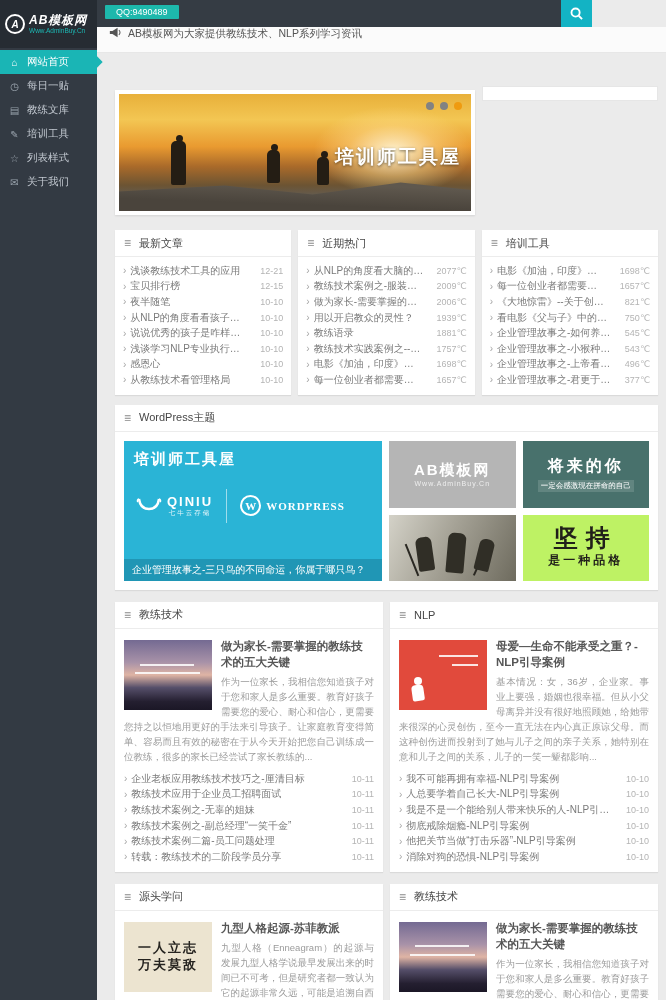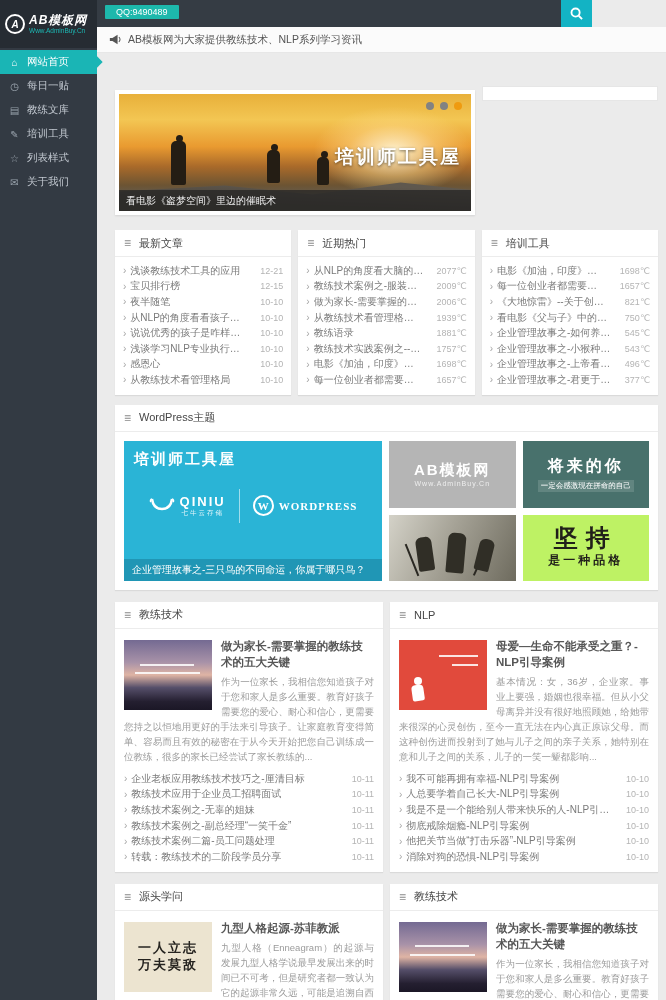--- a/index.html
+++ b/index.html
@@ -17,21 +17,21 @@
   .menu-item { position: relative; height: 24px; display: flex; align-items: center; gap: 7px; padding: 0 9px; color: #c3c9d1; font-size: 10.5px; cursor: pointer; }
   .menu-item .mi-icon { font-size: 10px; width: 11px; color: #9aa3ad; text-align: center; }
   .menu-item.active { background: #1ab5b5; color: #fff; }
   .menu-item.active .mi-icon { color: #fff; }
   .menu-item.active::after { content: ""; position: absolute; right: -4px; top: 50%; width: 8px; height: 8px; background: #1ab5b5; transform: translateY(-50%) rotate(45deg); }
 
   
   .header-bar { position: absolute; left: 97px; top: 0; width: 495px; height: 27px; background: #353c44; z-index: 4; }
   .qq-badge { position: absolute; left: 8px; top: 5px; background: #1db8ac; color: #fff; font-size: 9px; padding: 2px 11px; border-radius: 1px; }
   .search-btn { position: absolute; right: 0; top: 0; width: 31px; height: 27px; background: #13b3c4; display: flex; align-items: center; justify-content: center; cursor: pointer; border: none; }
-  .notice-bar { position: absolute; left: 97px; top: 27px; width: 569px; height: 26px; background: #fbfbfb; border-bottom: 1px solid #e7e7e7; display: flex; align-items: center; gap: 7px; padding: 0 12px; z-index: 3; }
+  .notice-bar { position: absolute; left: 97px; top: 27px; width: 569px; height: 26px; background: #fbfbfb; border-bottom: 1px solid #e7e7e7; display: flex; align-items: flex-start; gap: 7px; padding: 0 12px; z-index: 3; }
   .notice-text { font-size: 10.5px; color: #555; }
 
   
   .content { position: absolute; left: 97px; top: 53px; width: 569px; bottom: 0; padding: 37px 8px 0 18px; }
   .row { display: flex; gap: 7px; }
 
   
   .carousel-card { width: 360px; height: 125px; background: #fff; padding: 4px; box-shadow: 0 1px 2px rgba(0,0,0,.1); flex: none; }
   .slide { position: relative; width: 100%; height: 100%; overflow: hidden; cursor: pointer;
     background: linear-gradient(180deg, #e8b03a 0%, #f3c653 22%, #e99a30 45%, #a96a2a 62%, #6c5433 78%, #625c53 88%, #55504a 100%); }
@@ -63,21 +63,21 @@
   .li-meta { color: #b4b4b4; font-size: 9px; margin-left: 13px; white-space: nowrap; }
 
   .row-cols { margin-top: 15px; }
   .row-cols .card { flex: 1; min-width: 0; }
 
   
   .wp-card { margin-top: 10px; }
   .wp-body { padding: 9px; display: flex; gap: 7px; }
   .banner-main { position: relative; width: 258px; height: 140px; background: #2ab4d6; color: #fff; flex: none; cursor: pointer; overflow: hidden; }
   .banner-heading { position: absolute; top: 9px; left: 10px; font-size: 15px; font-weight: bold; letter-spacing: 2px; }
-  .banner-logos { position: absolute; top: 48px; left: 0; width: 100%; display: flex; align-items: center; justify-content: center; gap: 13px; }
+  .banner-logos { position: absolute; top: 48px; left: 12px; width: 100%; display: flex; align-items: center; justify-content: flex-start; gap: 13px; }
   .qiniu { display: flex; align-items: center; gap: 5px; }
   .qiniu-text { text-align: center; }
   .qiniu-label { font-size: 13px; font-weight: bold; letter-spacing: 2px; }
   .qiniu-sub { font-size: 6.5px; letter-spacing: 2px; opacity: .9; }
   .logo-divider { width: 1px; height: 34px; background: rgba(255,255,255,.55); }
   .wp-logo { display: flex; align-items: center; gap: 5px; }
   .wp-circle { width: 21px; height: 21px; border: 2px solid #fff; border-radius: 50%; display: flex; align-items: center; justify-content: center; font-size: 11px; font-weight: bold; font-family: "Liberation Serif", serif; }
   .wp-label { font-size: 11px; font-weight: bold; font-family: "Liberation Serif", serif; letter-spacing: 1px; }
   .banner-caption { position: absolute; left: 0; right: 0; bottom: 0; height: 22px; line-height: 22px; background: rgba(0,45,65,.22); font-size: 10px; padding: 0 8px; white-space: nowrap; overflow: hidden; }
   .tiles { flex: 1; display: grid; grid-template-columns: 1fr 1fr; grid-template-rows: 67px 66px; gap: 7px; }
@@ -187,21 +187,20 @@
           <span class="ground"></span>
           <span class="hiker h1"></span>
           <span class="hiker h2"></span>
           <span class="hiker h3"></span>
           <span class="slide-title">培训师工具屋</span>
           <div class="dots">
             <span class="dot"></span>
             <span class="dot"></span>
             <span class="dot active"></span>
           </div>
-          <div class="slide-caption">看电影《盗梦空间》里边的催眠术</div>
         </div>
       </div>
       <div class="ad-strip"></div>
     </div>
 
     <div class="row row-cols">
       <section class="card">
         <div class="card-header">
           <span class="ch-icon">≡</span>
           <span class="ch-title">最新文章</span>
@@ -277,21 +276,21 @@
             </div>
 
             <div class="li-row">
               <span class="li-arrow">›</span>
               <span class="li-title">做为家长-需要掌握的教练技...</span>
               <span class="li-meta">2006℃</span>
             </div>
 
             <div class="li-row">
               <span class="li-arrow">›</span>
-              <span class="li-title">从教练技术看管理格局？</span>
+              <span class="li-title">用以开启教众的灵性？</span>
               <span class="li-meta">1939℃</span>
             </div>
 
             <div class="li-row">
               <span class="li-arrow">›</span>
               <span class="li-title">教练语录</span>
               <span class="li-meta">1881℃</span>
             </div>
 
             <div class="li-row">

